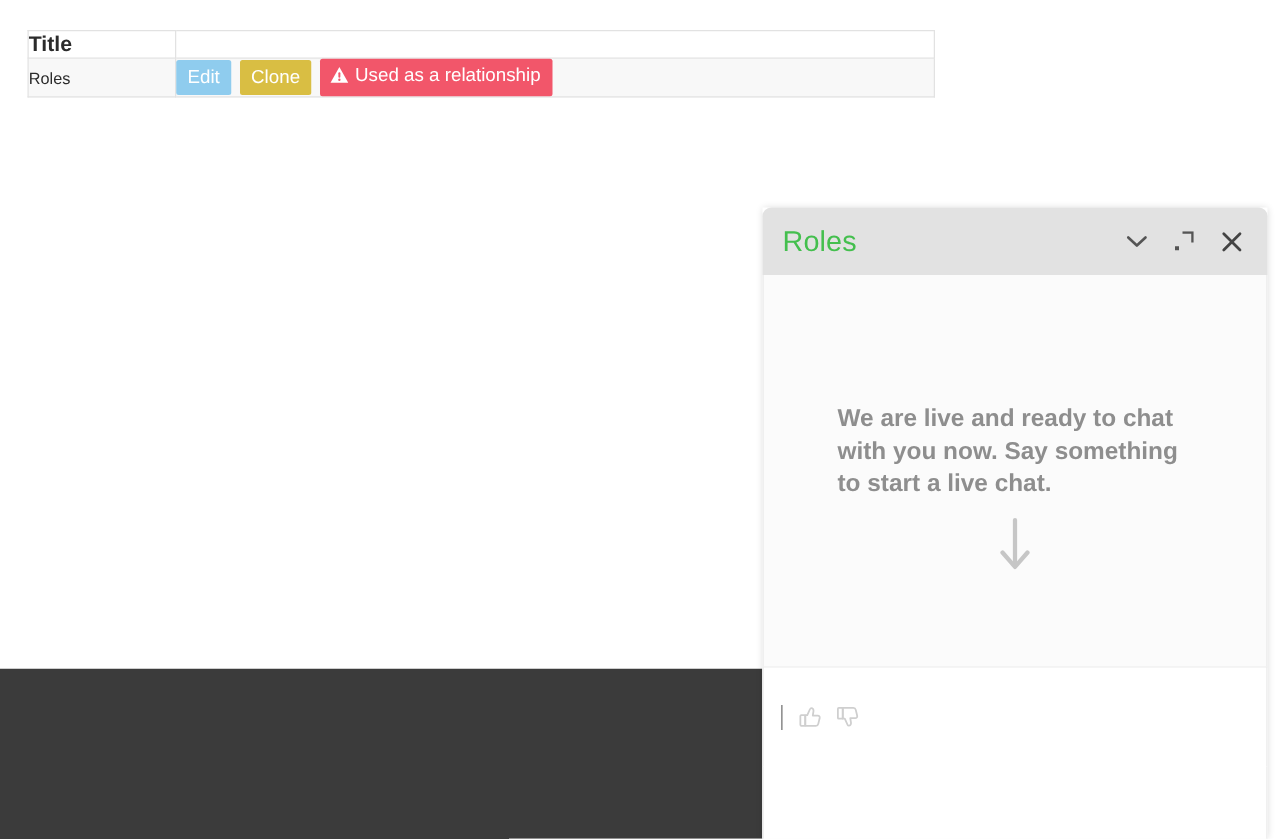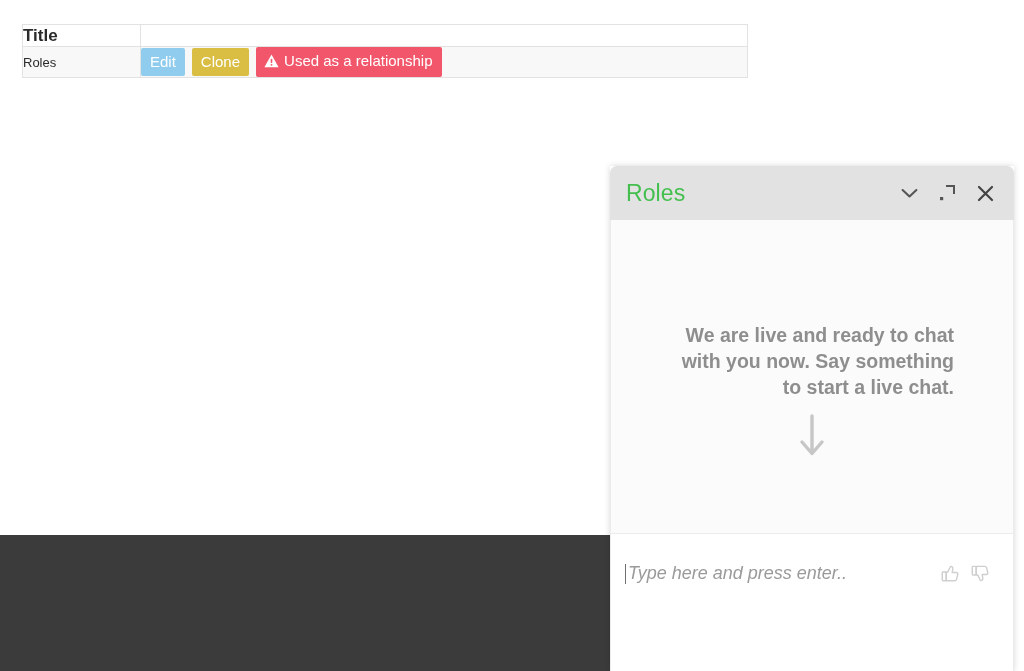--- a/index.html
+++ b/index.html
@@ -162,21 +162,21 @@
     flex-direction: column;
     align-items: center;
     justify-content: flex-start;
     padding-top: 102px;
   }
   .chat-prompt {
     font-size: 19.5px;
     font-weight: bold;
     color: #8e8e8e;
     line-height: 26px;
-    text-align: right;
+    text-align: left;
     width: 284px;
   }
   .chat-arrow {
     margin-top: 14px;
   }
 
   .chat-input-area {
     height: 80px;
     background: #ffffff;
     border-left: 1px solid #ececec;
@@ -298,21 +298,20 @@
       <div class="chat-arrow">
         <svg width="30" height="44" viewBox="0 0 30 44">
           <path d="M15 2 L15 36" stroke="#c6c6c6" stroke-width="3.4" stroke-linecap="round"></path>
           <path d="M5 28 L15 39.5 L25 28" stroke="#c6c6c6" stroke-width="3.4" fill="none" stroke-linecap="round" stroke-linejoin="round"></path>
         </svg>
       </div>
     </div>
 
     <div class="chat-input-area">
       <div class="chat-input-caret"></div>
-      <input class="chat-input" type="text" placeholder="Type here and press enter.." style="">
       <div class="rate-icons">
         <div class="rate-btn">
           <svg width="21" height="21" viewBox="0 0 22 22">
             <path d="M6.5 9.5 L6.5 18.5 L15.4 18.5 C16.5 18.5 17.2 17.8 17.4 16.9 L18.6 11.9 C18.8 10.8 18.1 9.9 17.0 9.9 L12.8 9.9 L13.4 6.2 C13.6 4.9 12.8 3.6 11.6 3.6 C11.1 3.6 10.7 3.9 10.5 4.4 L8.2 9.5 Z" fill="none" stroke="#cfcfcf" stroke-width="1.5" stroke-linejoin="round"></path>
             <rect x="2.4" y="9.5" width="4.1" height="9" rx="0.8" fill="none" stroke="#cfcfcf" stroke-width="1.5"></rect>
           </svg>
         </div>
         <div class="rate-btn">
           <svg width="21" height="21" viewBox="0 0 22 22">
             <path d="M6.5 12.5 L6.5 3.5 L15.4 3.5 C16.5 3.5 17.2 4.2 17.4 5.1 L18.6 10.1 C18.8 11.2 18.1 12.1 17.0 12.1 L12.8 12.1 L13.4 15.8 C13.6 17.1 12.8 18.4 11.6 18.4 C11.1 18.4 10.7 18.1 10.5 17.6 L8.2 12.5 Z" fill="none" stroke="#cfcfcf" stroke-width="1.5" stroke-linejoin="round"></path>

